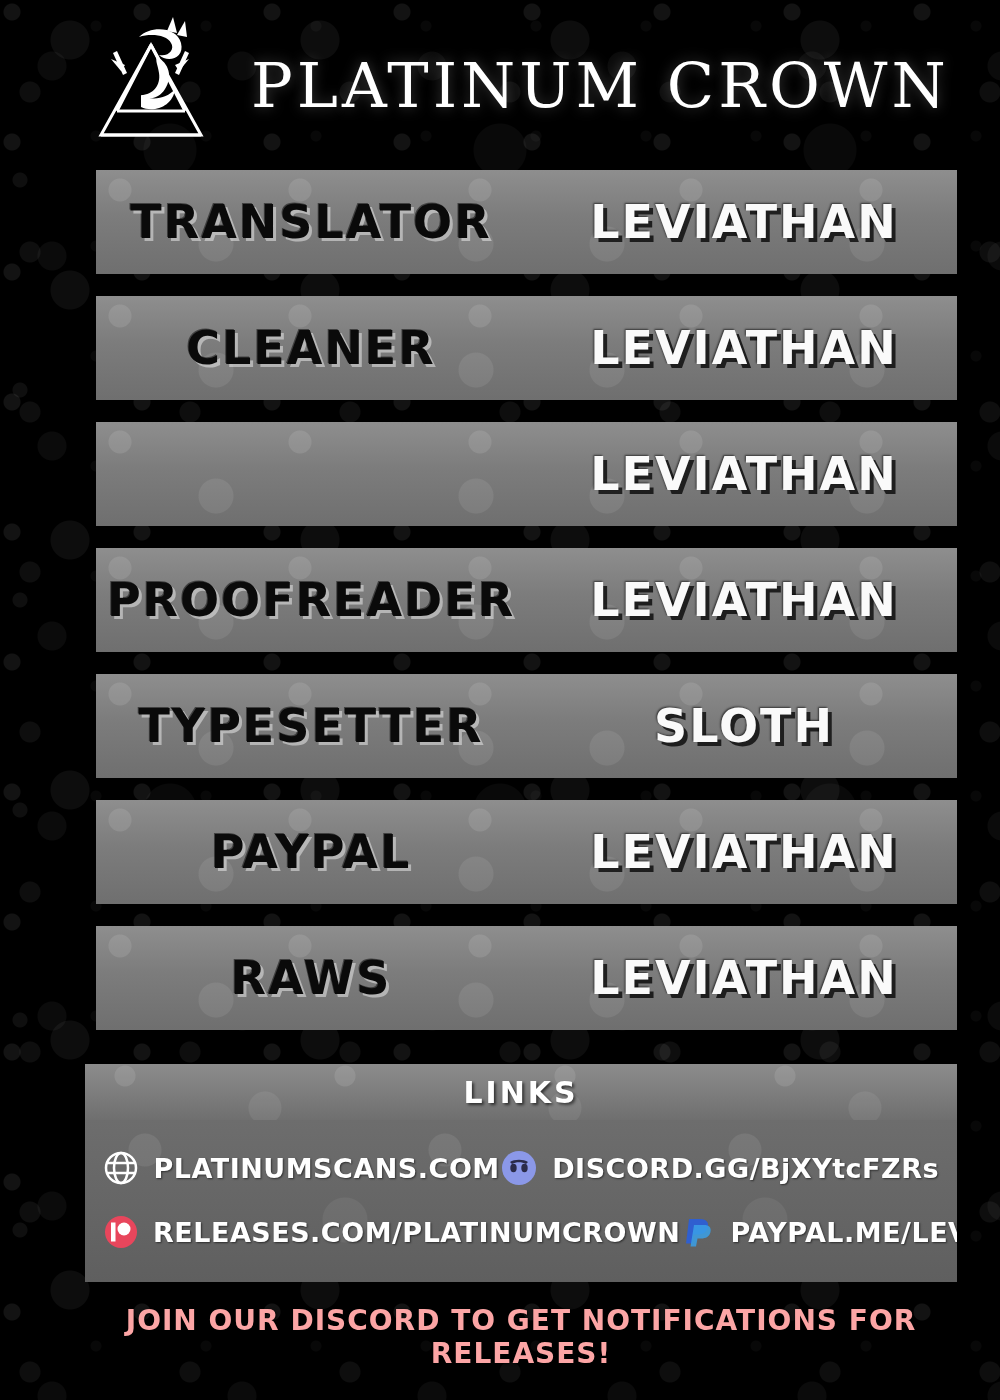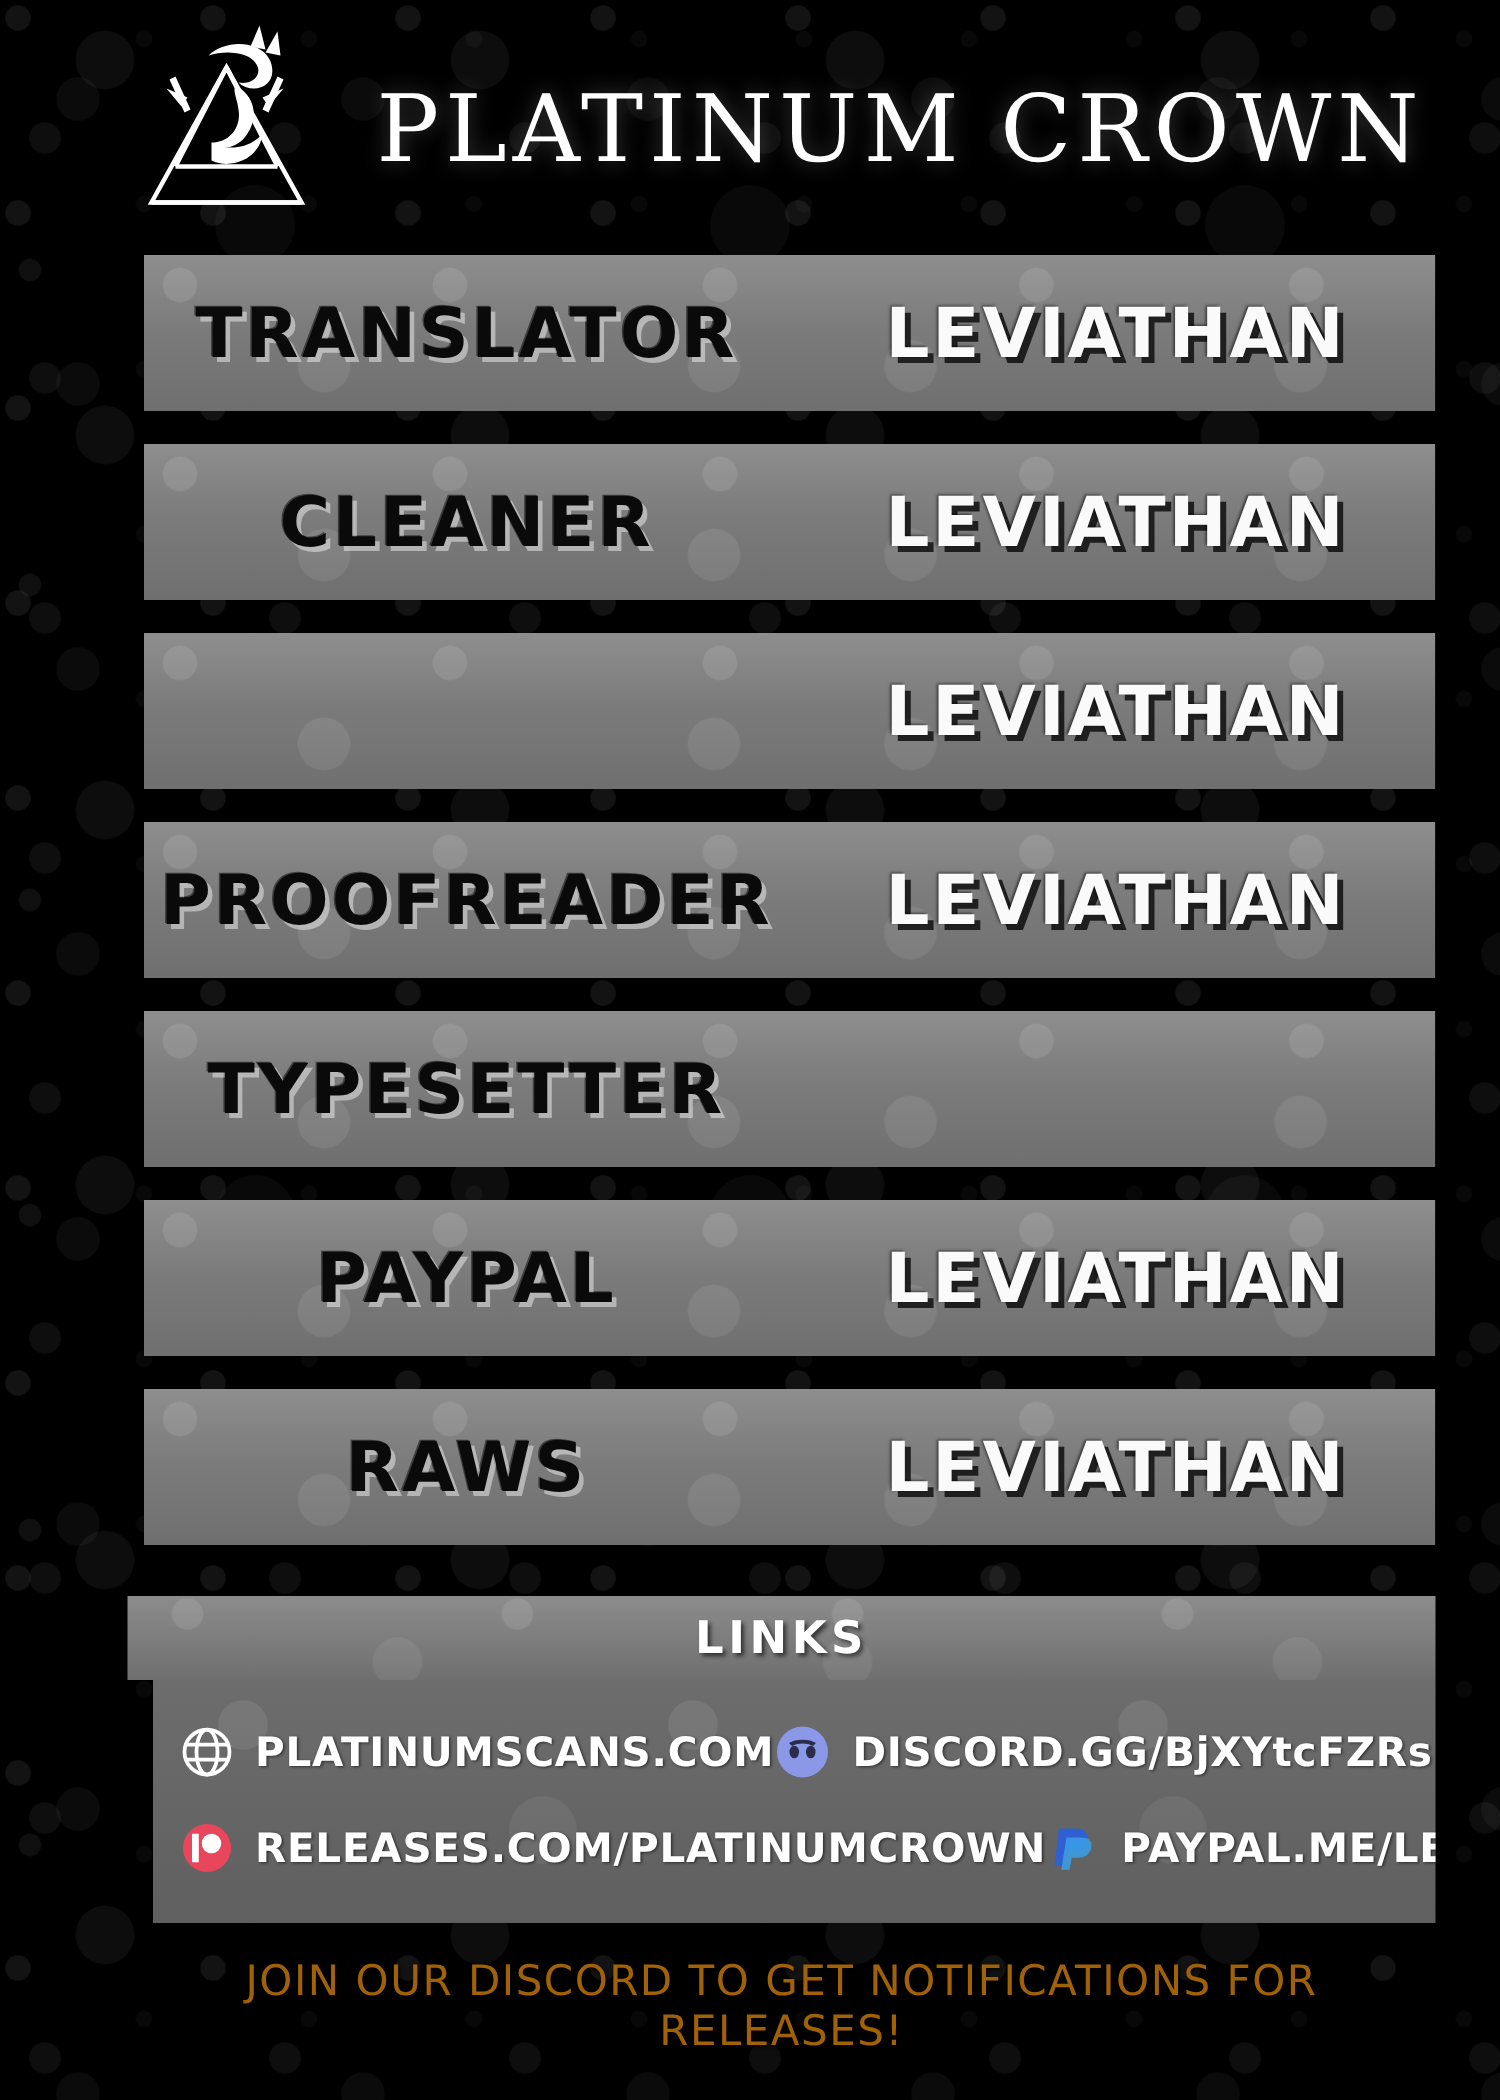--- a/index.html
+++ b/index.html
@@ -168,21 +168,20 @@
     background-image:
       radial-gradient(circle at 40px 12px, rgba(255,255,255,0.10) 10px, rgba(255,255,255,0) 11px),
       radial-gradient(circle at 180px 44px, rgba(255,255,255,0.07) 16px, rgba(255,255,255,0) 17px);
     background-size: 220px 70px, 300px 90px;
   }
   .links-body {
     background: linear-gradient(180deg, #6d6d6d, #5f5f5f);
     padding: 16px 18px 18px 18px;
     position: relative;
     overflow: hidden;
-    margin-left: 17px;
   }
   .links-body::after {
     content: "";
     position: absolute;
     inset: 0;
     background-image:
       radial-gradient(circle at 60px 30px, rgba(255,255,255,0.08) 16px, rgba(255,255,255,0) 17px),
       radial-gradient(circle at 260px 100px, rgba(255,255,255,0.06) 22px, rgba(255,255,255,0) 23px),
       radial-gradient(circle at 420px 20px, rgba(255,255,255,0.05) 9px, rgba(255,255,255,0) 10px);
     background-size: 300px 150px, 420px 200px, 250px 130px;
@@ -214,23 +213,23 @@
   .icon {
     flex: 0 0 auto;
     display: inline-flex;
     align-items: center;
     justify-content: center;
   }
 
   .footer-note {
     padding: 22px 40px 0 40px;
     text-align: center;
-    color: #a16207;
+    color: #fca5a5;
     font-size: 28px;
-    font-weight: normal;
+    font-weight: bold;
     letter-spacing: 1px;
     text-shadow: 1px 1px 3px rgba(0,0,0,0.8);
     position: relative;
     z-index: 2;
   }
 </style>
 </head>
 <body>
 
 <div id="page">
@@ -288,20 +287,21 @@
       <div class="bar bar-left"></div>
       <div class="bar bar-right"></div>
       <div class="bar-label role-text">PROOFREADER</div>
       <div class="bar-label name-text">LEVIATHAN</div>
     </div>
 
     <div class="row">
       <div class="bar bar-left"></div>
       <div class="bar bar-right"></div>
       <div class="bar-label role-text">TYPESETTER</div>
+      <div class="bar-label name-text">SLOTH</div>
     </div>
 
     <div class="row">
       <div class="bar bar-left"></div>
       <div class="bar bar-right"></div>
       <div class="bar-label role-text">PAYPAL</div>
       <div class="bar-label name-text">LEVIATHAN</div>
     </div>
 
     <div class="row">

